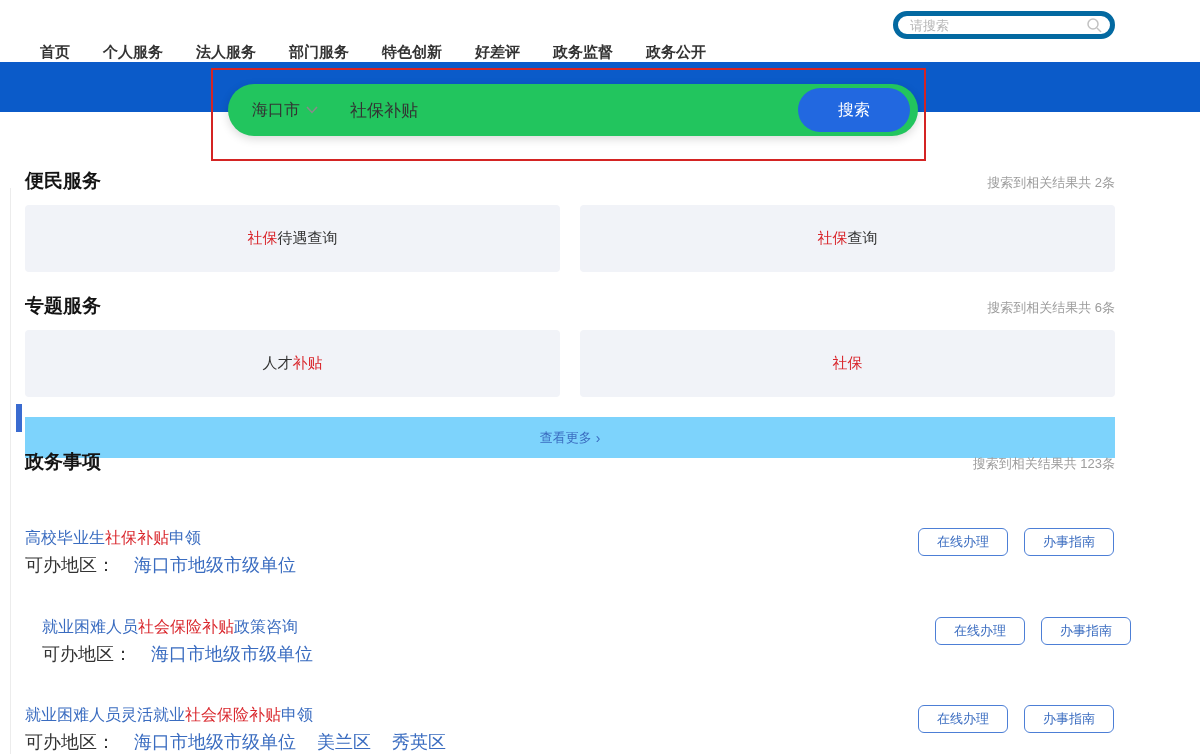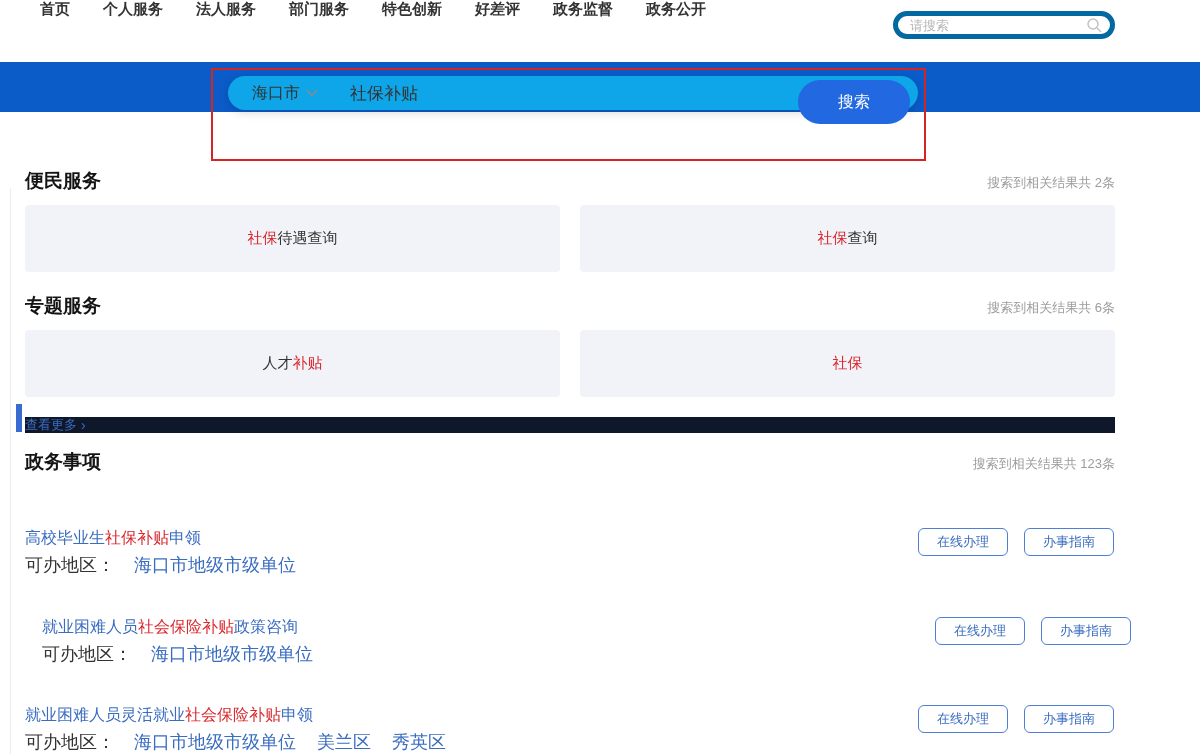--- a/index.html
+++ b/index.html
@@ -4,31 +4,31 @@
 <style>
   * { margin:0; padding:0; box-sizing:border-box; }
   html,body { background:#fff; }
   .page {
     position:relative; width:1200px; height:754px; overflow:hidden;
     background:#fff; font-family:"Liberation Sans", sans-serif; color:#333;
   }
 
   
   .topnav { position:absolute; top:0; left:0; width:1200px; height:62px; background:#fff; }
-  .topnav .nav-items { position:absolute; left:40px; top:0; height:62px; display:flex; align-items:flex-start; gap:33px; }
+  .topnav .nav-items { position:absolute; left:40px; top:0; height:62px; display:flex; align-items:flex-end; gap:33px; }
   .nav-item { font-size:15px; font-weight:700; color:#333; cursor:pointer; white-space:nowrap; }
   .nav-search { position:absolute; right:85px; top:11px; width:222px; height:28px;
     border:5px solid #0369a1; border-radius:14px; display:flex; align-items:center; padding:0 12px; background:#fff; }
   .nav-search input { border:none; outline:none; flex:1; font-size:13px; color:#333; font-family:inherit; background:transparent; }
   .nav-search input::placeholder { color:#b5b5b5; }
   .nav-search svg { flex:0 0 auto; }
 
   
   .banner { position:absolute; top:62px; left:0; width:1200px; height:50px; background:var(--banner-blue,#0b5bc9); }
-  .search-pill { position:absolute; left:228px; top:76px; width:690px; height:34px; background:#0ea5e9;
+  .search-pill { position:absolute; left:228px; top:84px; width:690px; height:52px; background:#22c55e;
     border-radius:26px; box-shadow:0 3px 10px rgba(0,0,0,.15); z-index:4; display:flex; align-items:center; }
   .city-select { display:flex; align-items:center; margin-left:24px; cursor:pointer; }
   .city-select .city-label { font-size:16px; color:#333; }
   .city-select svg { margin-left:6px; }
   .search-pill .query-input { margin-left:32px; border:none; outline:none; font-size:17px; color:#333;
     flex:1; font-family:inherit; background:transparent; }
   .search-btn { position:absolute; right:8px; top:4px; width:112px; height:44px; border:none;
     border-radius:22px; background:var(--button-blue,#2268e0); color:#fff; font-size:16px; cursor:pointer; font-family:inherit; }
   .red-box { position:absolute; left:211px; top:68px; width:715px; height:93px;
     border:2px solid var(--annotation-red,#d42423); z-index:10; pointer-events:none; }
@@ -40,22 +40,22 @@
   
   .section-head { position:absolute; left:25px; width:1090px; display:flex; justify-content:space-between; align-items:flex-end; }
   .section-title { font-size:19px; font-weight:700; color:#141414; }
   .result-count { font-size:13px; color:#9c9c9c; padding-bottom:2px; }
 
   .cards-row { position:absolute; left:25px; width:1090px; display:flex; gap:20px; }
   .service-card { flex:1; height:67px; background:#f1f3f8; border-radius:4px;
     display:flex; align-items:center; justify-content:center; font-size:15px; color:#333; cursor:pointer; }
   .hl { color:var(--highlight-red,#d9252b); }
 
-  .more-bar { position:absolute; left:25px; top:417px; width:1090px; height:16px; background:#0f172a;
-    display:flex; align-items:center; font-size:13px; color:var(--link-blue,#3a6cc0); cursor:pointer; }
+  .more-bar { position:absolute; left:25px; top:417px; width:1090px; height:41px; background:#7dd3fc;
+    display:flex; align-items:center; justify-content:center; font-size:13px; color:var(--link-blue,#3a6cc0); cursor:pointer; }
   .more-bar .arrow { margin-left:4px; font-size:14px; }
 
   
   .svc-item { position:absolute; left:25px; width:1090px; height:58px; }
   .svc-title { font-size:16px; line-height:20px; color:var(--link-blue,#3a6cc0); cursor:pointer; width:860px; }
   .svc-region { position:absolute; left:0; top:28px; font-size:18px; line-height:18px; }
   .svc-region .region-label { color:#333; margin-right:14px; }
   .svc-region .region-link { color:var(--link-blue,#3a6cc0); margin-right:16px; cursor:pointer; }
   .svc-actions { position:absolute; right:1px; top:0; display:flex; gap:16px; }
   .svc-btn { width:90px; height:28px; background:#fff; border:1px solid #4d7fd6; border-radius:6px;

